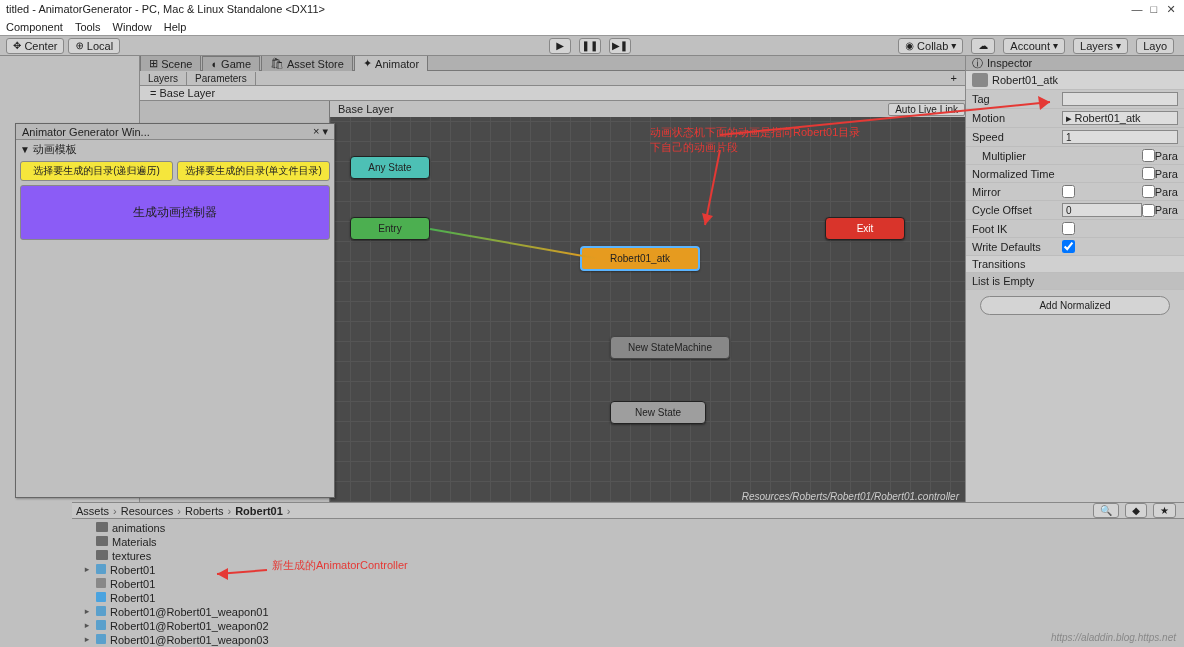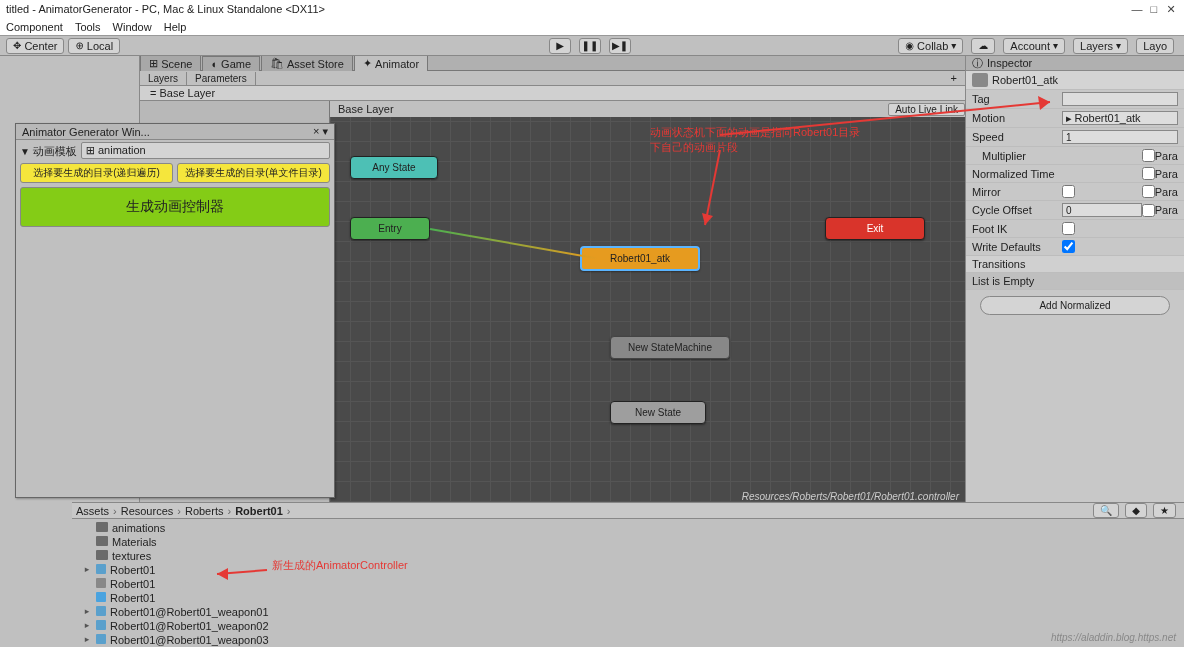--- a/index.html
+++ b/index.html
@@ -26,36 +26,36 @@
 .baselayer-row { height:15px; background:#d0d0d0; padding:2px 10px; border-bottom:1px solid #888; display:flex; align-items:center; }
 .animator-body { flex:1; display:flex; position:relative; }
 .layer-list { width:190px; background:#b8b8b8; border-right:1px solid #777; }
 .graph { flex:1; background:#4a4a4a; position:relative; background-image:
   linear-gradient(#555 1px,transparent 1px),linear-gradient(90deg,#555 1px,transparent 1px);
   background-size:20px 20px; overflow:hidden; }
 .breadcrumb-top { position:absolute; top:0; left:0; right:0; height:16px; background:#c0c0c0; display:flex; align-items:center; font-size:10px; z-index:5; }
 .bc-item { padding:0 8px; }
 .autolive { margin-left:auto; padding:0 6px; background:#d4d4d4; border:1px solid #888; border-radius:2px; font-size:10px; }
 .node { position:absolute; border-radius:4px; padding:5px 0; width:96px; text-align:center; font-size:10px; color:#222; border:1px solid #222; box-shadow:0 1px 2px rgba(0,0,0,.4); }
-.node.anystate { background:#4dc0b5; left:20px; top:55px; width:88px; }
+.node.anystate { background:#4dc0b5; left:20px; top:55px; width:80px; }
 .node.entry { background:#4caf50; left:20px; top:116px; width:80px; }
 .node.selected { background:#e69b1f; left:250px; top:145px; width:120px; border:2px solid #5ab4ff; }
-.node.exit { background:#d9342b; color:#fff; left:495px; top:116px; width:100px; }
+.node.exit { background:#d9342b; color:#fff; left:495px; top:116px; width:80px; }
 .node.statemachine { background:#888; left:280px; top:235px; width:120px; border:1px solid #444; }
 .node.newstate { background:#9e9e9e; left:280px; top:300px; width:96px; }
 .graph-footer { position:absolute; bottom:0; right:6px; color:#ccc; font-size:10px; z-index:5;font-style:italic; }
 
 .anno { position:absolute; color:#e53935; font-size:11px; z-index:20; }
 
 .floatwin { position:absolute; left:15px; top:123px; width:320px; height:375px; background:#c0c0c0; border:1px solid #666; box-shadow:1px 1px 2px rgba(0,0,0,.3); z-index:30; }
 .floatwin .fw-title { height:16px; background:#b8b8b8; padding:2px 6px; font-size:10px; display:flex; align-items:center; border-bottom:1px solid #888;text-align:right; }
 .floatwin .fw-row { display:flex; align-items:flex-end; padding:2px 4px; gap:4px; }
 .dropdown { background:#d4d4d4; border:1px solid #888; border-radius:2px; padding:1px 4px; font-size:10px; flex:1; display:flex; justify-content:space-between; }
 .yellowbtn { flex:1; background:#f5e63c; border:1px solid #888; border-radius:3px; padding:2px; text-align:center; font-size:10px; }
-.cyanbtn { width:100%; background:#84cc16; border:1px solid #888; border-radius:3px; padding:10px; text-align:center; font-size:14px; }
+.cyanbtn { width:100%; background:#8b5cf6; border:1px solid #888; border-radius:3px; padding:18px; text-align:center; font-size:12px; }
 
 .inspector { width:218px; background:#c8c8c8; display:flex; flex-direction:column; }
 .insp-header { height:15px; background:#b0b0b0; border-bottom:1px solid #888; padding:2px 6px; display:flex; align-items:center; gap:4px; }
 .insp-row { display:flex; align-items:center; padding:2px 6px; font-size:10px; border-bottom:1px solid #bdbdbd; min-height:16px; }
 .insp-row .lbl { width:90px; }
 .insp-row .val { flex:1; }
 .field { background:#ddd; border:1px solid #888; padding:0 3px; font-size:10px; height:14px; display:flex; align-items:center; }
 .objfield { background:#ddd; border:1px solid #888; padding:0 3px; font-size:10px; height:14px; display:flex; align-items:center; gap:3px; }
 .addbeh { margin:6px auto; width:190px; background:#d4d4d4; border:1px solid #888; border-radius:10px; padding:3px; text-align:center; font-size:10px; }
 
@@ -231,24 +231,20 @@
   </div>
 </div>
 
 <div class="floatwin">
   <div class="fw-title">
     <span>Animator Generator Win...</span>
     <span style="margin-left:auto;">× ▾</span>
   </div>
   <div class="fw-row">
     <span style="font-size:10px;">▼ <span>动画模板</span></span>
-    <div class="dropdown">
-        <span>⊞ <span>animation</span></span>
-        <span></span>
-      </div>
   </div>
   <div class="fw-row">
     <div class="yellowbtn">选择要生成的目录(递归遍历)</div>
     <div class="yellowbtn">选择要生成的目录(单文件目录)</div>
   </div>
   <div class="fw-row">
     <div class="cyanbtn">生成动画控制器</div>
   </div>
 </div>
 

